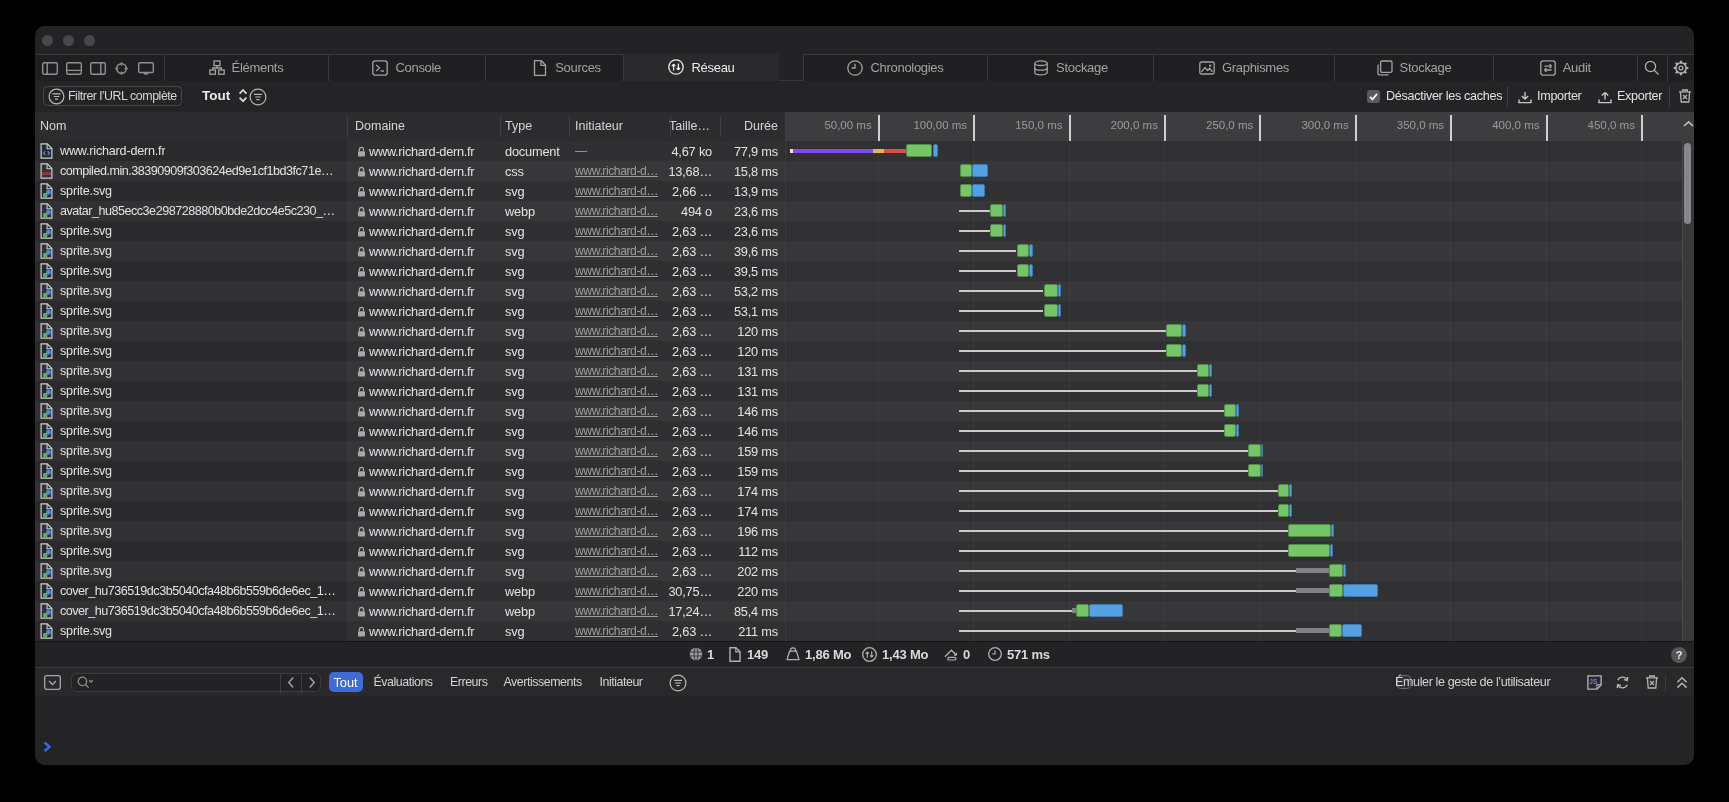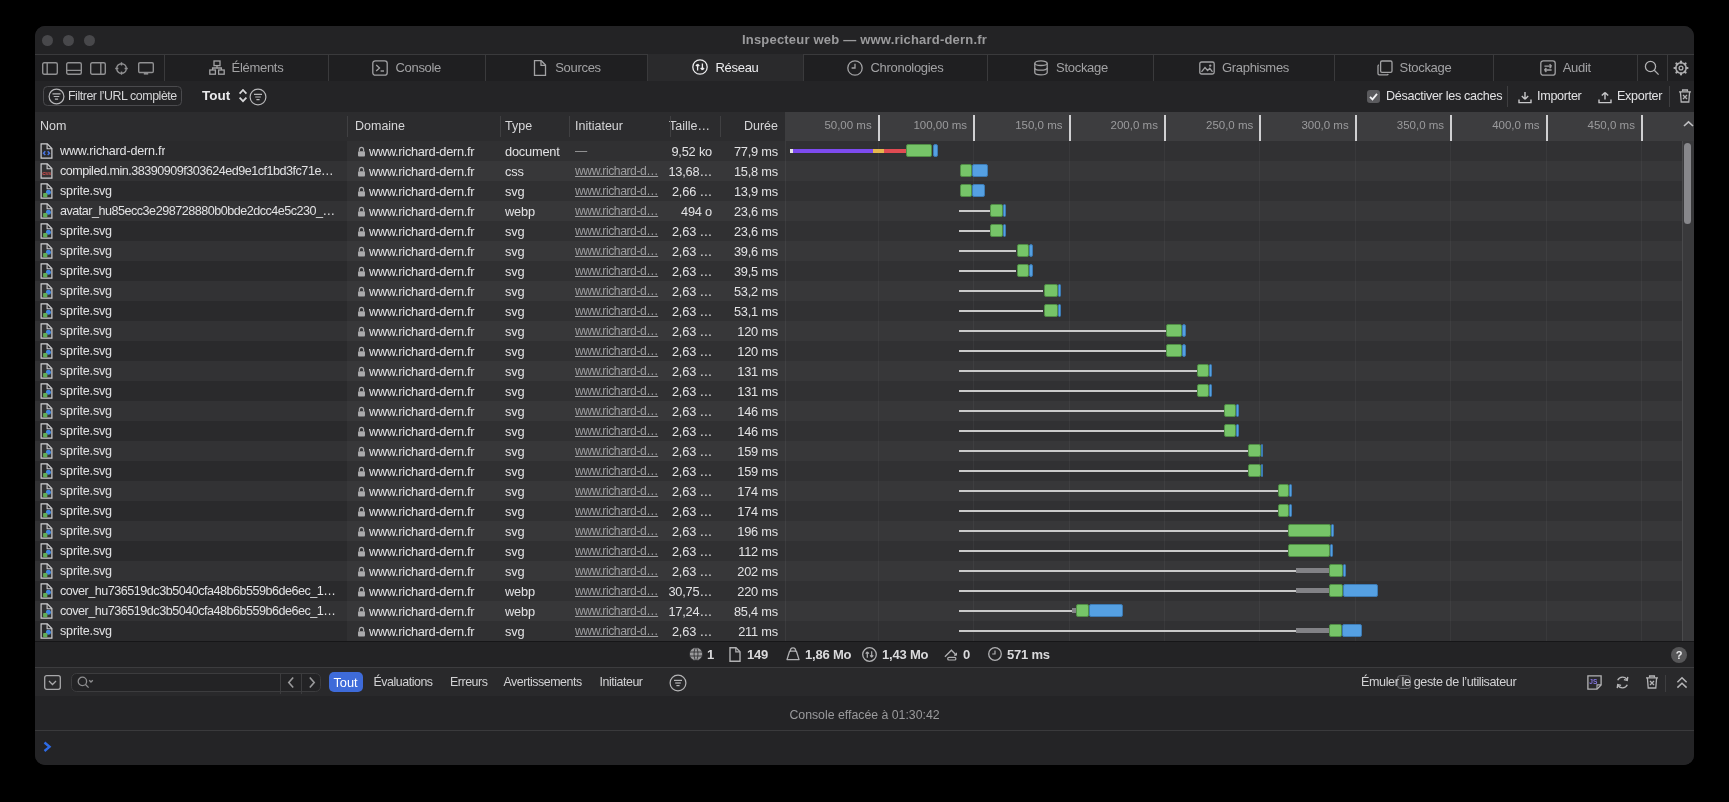--- a/index.html
+++ b/index.html
@@ -41,21 +41,20 @@
 #prompt{left:0;top:704.5px;width:1659px;height:34px;background:#242426}
 .scrollstrip{position:absolute;left:1646.5px;top:0;width:12.5px;height:500px;background:#39393b;border-left:1px solid #4a4a4c}
 .thumb{position:absolute;left:1648.5px;top:2.5px;width:7px;height:81px;background:#87878b;border-radius:3.5px}
 </style></head><body>
 <div id="win">
 
 <div id="titlebar" class="abs"></div>
 <div class="abs tl" style="left:6.800000000000001px;top:8.7px"></div>
 <div class="abs tl" style="left:27.9px;top:8.7px"></div>
 <div class="abs tl" style="left:48.9px;top:8.7px"></div>
-<div id="title" class="abs">Inspecteur web — www.richard-dern.fr</div>
 <div id="tabbar" class="abs">
 <div class="tab icons" style="left:0;width:128.5px">
 <span style="position:absolute;left:7px;top:7px"><svg width="16" height="13" viewBox="0 0 16 13" style="">
             <rect x="0.7" y="0.7" width="14.6" height="11.6" rx="1.5" fill="none" stroke="#909092" stroke-width="1.4"></rect>
             <line x1="5.2" y1="1" x2="5.2" y2="12" stroke="#909092" stroke-width="1.4"></line>
           </svg></span>
 <span style="position:absolute;left:31px;top:7px"><svg width="16" height="13" viewBox="0 0 16 13" style="">
             <rect x="0.7" y="0.7" width="14.6" height="11.6" rx="1.5" fill="none" stroke="#909092" stroke-width="1.4"></rect>
             <line x1="1" y1="8.4" x2="15" y2="8.4" stroke="#909092" stroke-width="1.4"></line>
           </svg></span>
@@ -98,21 +97,21 @@
       </div>
 <div class="tab" style="left:450px;width:162px">
         <span style="display:flex">
           <svg width="16" height="16" viewBox="0 0 16 16" style="">
             <path d="M2.5 0.7 H9.2 L13.5 5 V15.3 H2.5 Z" stroke="#a2a2a4" stroke-width="1.3" fill="none"></path>
             <path d="M9 0.9 V5.4 H13.4" stroke="#a2a2a4" stroke-width="1.3" fill="none"></path>
           </svg>
         </span>
         <span>Sources</span>
       </div>
-<div class="tab sel" style="left:612px;width:156px">
+<div class="tab sel" style="left:588px;width:156px">
         <span style="display:flex">
           <svg width="16" height="16" viewBox="0 0 16 16" style="">
             <circle cx="8" cy="8" r="7.2" stroke="#ececee" stroke-width="1.3" fill="none"></circle>
             <path d="M5.6 11.5 V5.2 M5.6 5.2 L3.9 7 M5.6 5.2 L7.3 7" stroke="#ececee" stroke-width="1.3" fill="none"></path>
             <path d="M10.4 4.5 V10.8 M10.4 10.8 L8.7 9 M10.4 10.8 L12.1 9" stroke="#ececee" stroke-width="1.3" fill="none"></path>
           </svg>
         </span>
         <span>Réseau</span>
       </div>
 <div class="tab" style="left:768px;width:184px">
@@ -285,21 +284,21 @@
             <path d="M7.7 8.3 L9.5 10.2 L7.7 12.1" fill="none" stroke="#4a78e8" stroke-width="1.4"></path>
           </svg></span>
 <div class="nm">www.richard-dern.fr</div>
 <span class="abs" style="left:322px;top:4.5px"><svg width="9" height="11" viewBox="0 0 9 11" style="">
             <path d="M2.4 5.2 V3.7 a2.1 2.3 0 0 1 4.2 0 V5.2" fill="none" stroke="#aaaaac" stroke-width="1.2"></path>
             <rect x="1" y="5.2" width="7" height="5.3" rx="1" fill="#aaaaac"></rect>
           </svg></span>
 <div class="dm">www.richard-dern.fr</div>
 <div class="ty">document</div>
 <div class="in nd">—</div>
-<div class="sz">9,52 ko</div>
+<div class="sz">4,67 ko</div>
 <div class="du">77,9 ms</div>
 <div class="abs" style="left:754.6px;top:8px;width:4.0px;height:4px;background:#e4e4e6"></div>
 <div class="thin" style="left:758.0px;width:80.0px;background:#7d4bef"></div>
 <div class="thin" style="left:838.0px;width:11.0px;background:#e5b64d"></div>
 <div class="thin" style="left:849.0px;width:22.0px;background:#e04b52"></div>
 <div class="bar-g" style="left:871.0px;width:26.0px"></div>
 <div class="bar-b" style="left:897.5px;width:5.5px"></div>
 </div>
 <div class="row" style="top:20px;background:#323234">
 <div class="abs" style="left:312px;top:0;width:437.5px;height:20px;background:#373739"></div>
@@ -1173,21 +1172,21 @@
 <div class="abs" style="left:564.5px;top:7.5px;font-size:12.4px;letter-spacing:-0.45px">Initiateur</div>
 <span class="abs" style="left:634px;top:6px"><svg width="18.0" height="18.0" viewBox="0 0 18.0 18.0" style="">
           <circle cx="9.0" cy="9.0" r="7.9" fill="none" stroke="#b6b6b8" stroke-width="1.2"></circle>
           <line x1="5.0" y1="6.4" x2="13.0" y2="6.4" stroke="#b6b6b8" stroke-width="1.2"></line>
           <line x1="6.2" y1="9.0" x2="11.8" y2="9.0" stroke="#b6b6b8" stroke-width="1.2"></line>
           <line x1="7.4" y1="11.6" x2="10.6" y2="11.6" stroke="#b6b6b8" stroke-width="1.2"></line>
         </svg></span>
 <span class="abs" style="left:1362px;top:7.5px"><svg width="14" height="14" viewBox="0 0 14 14" style="">
           <rect x="0.5" y="0.5" width="13" height="13" rx="3" fill="#323234" stroke="#6a6a6e" stroke-width="1"></rect>
         </svg></span>
-<div class="abs" style="left:1326px;top:7.5px;letter-spacing:-0.4px">Émuler le geste de l’utilisateur</div>
+<div class="abs" style="left:1360px;top:7.5px;letter-spacing:-0.4px">Émuler le geste de l’utilisateur</div>
 <span class="abs" style="left:1552px;top:7px"><svg width="16" height="16" viewBox="0 0 16 16" style="">
           <path d="M0.9 0.9 H14.1 V10 L10 14.1 H0.9 Z" fill="none" stroke="#b4b4b6" stroke-width="1.3"></path>
           <path d="M14 9.9 H10 V13.9" fill="none" stroke="#b4b4b6" stroke-width="1.1"></path>
           <text x="6.4" y="8.9" font-family="Liberation Sans" font-size="6.6" font-weight="bold" fill="#8677e0" text-anchor="middle">JS</text>
         </svg></span>
 <span class="abs" style="left:1580px;top:7px"><svg width="15" height="15" viewBox="0 0 15 15" style="">
           <path d="M2.7 5.2 A5.3 5.3 0 0 1 12.2 5.0" fill="none" stroke="#b4b4b6" stroke-width="1.4"></path>
           <path d="M12.8 1.8 L12.3 5.4 L8.9 4.6" fill="none" stroke="#b4b4b6" stroke-width="1.3"></path>
           <path d="M12.3 9.8 A5.3 5.3 0 0 1 2.8 10.0" fill="none" stroke="#b4b4b6" stroke-width="1.4"></path>
           <path d="M2.2 13.2 L2.7 9.6 L6.1 10.4" fill="none" stroke="#b4b4b6" stroke-width="1.3"></path>
@@ -1197,20 +1196,17 @@
           <path d="M4.6 2.6 V1 H9.4 V2.6" fill="none" stroke="#b4b4b6" stroke-width="1.3"></path>
           <path d="M2.4 2.9 L3.2 13 H10.8 L11.6 2.9" fill="none" stroke="#b4b4b6" stroke-width="1.3"></path>
           <path d="M5 6 L9 10 M9 6 L5 10" stroke="#b4b4b6" stroke-width="1.3"></path>
         </svg></span>
 <div class="abs" style="left:1630px;top:7px;width:1px;height:17px;background:#3e3e40"></div>
 <span class="abs" style="left:1641px;top:8px"><svg width="12" height="13" viewBox="0 0 12 13" style="">
           <path d="M1.4 6.2 L6 1.8 L10.6 6.2" fill="none" stroke="#b4b4b6" stroke-width="1.5"></path>
           <path d="M1.4 11.6 L6 7.2 L10.6 11.6" fill="none" stroke="#b4b4b6" stroke-width="1.5"></path>
         </svg></span>
 </div>
-<div id="cmsg" class="abs">
-      <div style="text-align:center;margin-top:12px;font-size:12.3px;color:#9a9a9c">Console effacée à 01:30:42</div>
-    </div>
 <div id="prompt" class="abs">
 <span class="abs" style="left:7px;top:8px"><svg width="10" height="13" viewBox="0 0 10 13" style="">
           <path d="M2.5 2.5 L7.5 6.8 L2.5 11" fill="none" stroke="#2e6be5" stroke-width="2.4"></path>
         </svg></span>
 </div>
 </div>
 </body></html>

